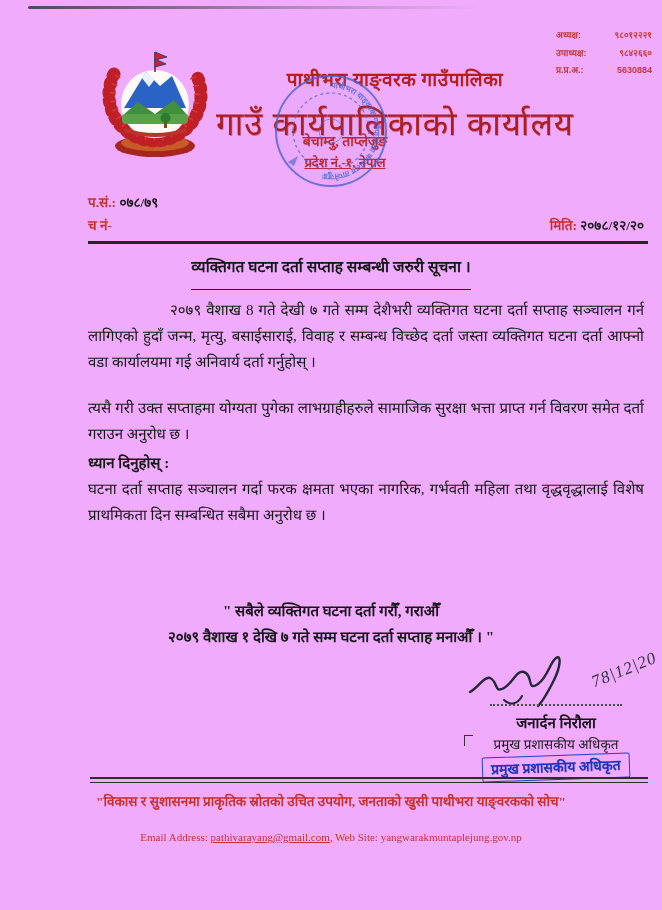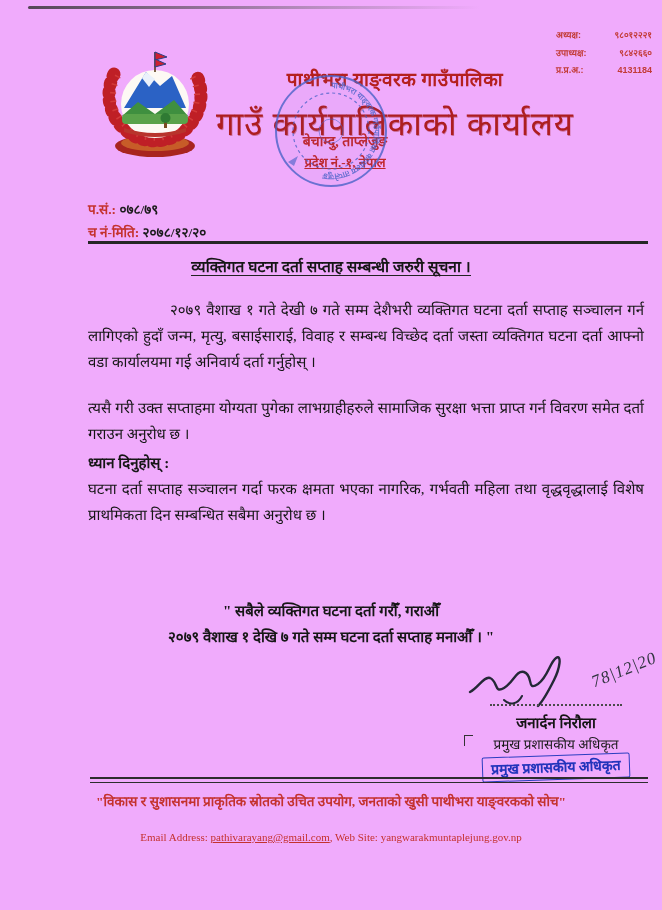--- a/index.html
+++ b/index.html
@@ -26,31 +26,31 @@
   .muni-name { font-size:19px; font-weight:bold; color:#b5201f; letter-spacing:.5px;margin-top:32px; }
   .office-name {
     font-size:33px; font-weight:normal; color:#ad1d20; margin-top:8px; letter-spacing:1px;
     text-shadow:.6px .6px 0 rgba(160,40,40,.45);
   }
   .header-stamp { position:absolute; top:70px; left:270px; width:122px; height:122px; opacity:.8; z-index:3; pointer-events:none; }
   .address-block { position:absolute; left:0; right:0; top:131px; text-align:center; transform:translateX(14px); z-index:2; }
   .addr1 { font-size:14px; font-weight:bold; color:#c0262b; }
   .addr2 { font-size:13px; font-weight:bold; color:#c0262b; text-decoration:underline; margin-top:3px; }
   
-  .ref-block { position:absolute; top:200px; left:88px; right:18px; font-size:13.5px; }
+  .ref-block { position:absolute; top:193px; left:88px; right:18px; font-size:13.5px; }
   .ref-row1 { margin-bottom:5px; }
-  .ref-row2 { display:flex; }
+  .ref-row2 { display:flex; justify-content:space-between; }
   .red-label { color:#c4322e; font-weight:bold; }
   .black-val { color:#1c1c1c; font-weight:bold; }
   .head-divider { position:absolute; top:241px; left:88px; right:14px; height:2.6px; background:#262626; }
   
   .subject-line { position:absolute; top:255px; left:0; right:0; text-align:center; }
   .subject-line span {
     font-size:15.5px; font-weight:bold; color:#171717;
-    border-bottom:1.4px solid #222; padding-bottom:0;
+    border-bottom:1.4px solid #222; padding-bottom:14px;
   }
   
   .body-block {
     position:absolute; top:298px; left:88px; right:18px;
     font-size:15px; line-height:1.72; color:#161616; text-align:justify;
   }
   .para-indent { text-indent:82px; }
   .mt { margin-top:21px; }
   .attention-heading { margin-top:3px; font-weight:bold; }
   .slogan-block { position:absolute; top:600px; left:0; right:0; text-align:center; color:#161616; }
@@ -98,21 +98,21 @@
     <div class="contact-row">
       <span>अध्यक्ष:</span>
       <span>९८०१२२२१</span>
     </div>
     <div class="contact-row">
       <span>उपाध्यक्ष:</span>
       <span>९८४२६६०</span>
     </div>
     <div class="contact-row">
       <span>प्र.प्र.अ.:</span>
-      <span>4131184</span>
+      <span>5630884</span>
     </div>
   </div>
 
   <div class="emblem">
     <svg width="122" height="116" viewBox="0 0 122 116">
 
       <ellipse cx="61" cy="100" rx="40" ry="11" fill="#a8241f"></ellipse>
       <ellipse cx="61" cy="97" rx="34" ry="8" fill="#c75c28"></ellipse>
 
       <path d="M 20 28 A 46 46 0 1 0 102 28" fill="none" stroke="#bf1f26" stroke-width="13" stroke-linecap="round" stroke-dasharray="2.5 6.5"></path>
@@ -175,21 +175,21 @@
       </span>
     </div>
   </div>
   <div class="head-divider"></div>
 
   <div class="subject-line">
     <span>व्यक्तिगत घटना दर्ता सप्ताह सम्बन्धी जरुरी सूचना ।</span>
   </div>
 
   <div class="body-block">
-    <p class="para-indent">२०७९ वैशाख १ गते देखी ७ गते सम्म देशैभरी व्यक्तिगत घटना दर्ता सप्ताह सञ्चालन गर्न लागिएको हुदाँ जन्म, मृत्यु, बसाईसाराई, विवाह र सम्बन्ध विच्छेद दर्ता जस्ता व्यक्तिगत घटना दर्ता आफ्नो वडा कार्यालयमा गई अनिवार्य दर्ता गर्नुहोस् ।</p>
+    <p class="para-indent">२०७९ वैशाख 8 गते देखी ७ गते सम्म देशैभरी व्यक्तिगत घटना दर्ता सप्ताह सञ्चालन गर्न लागिएको हुदाँ जन्म, मृत्यु, बसाईसाराई, विवाह र सम्बन्ध विच्छेद दर्ता जस्ता व्यक्तिगत घटना दर्ता आफ्नो वडा कार्यालयमा गई अनिवार्य दर्ता गर्नुहोस् ।</p>
     <p class="mt">त्यसै गरी उक्त सप्ताहमा योग्यता पुगेका लाभग्राहीहरुले सामाजिक सुरक्षा भत्ता प्राप्त गर्न विवरण समेत दर्ता गराउन अनुरोध छ ।</p>
     <p class="attention-heading">ध्यान दिनुहोस् :</p>
     <p>घटना दर्ता सप्ताह सञ्चालन गर्दा फरक क्षमता भएका नागरिक, गर्भवती महिला तथा वृद्धवृद्धालाई विशेष प्राथमिकता दिन सम्बन्धित सबैमा अनुरोध छ ।</p>
   </div>
 
   <div class="slogan-block">
     <div class="slogan-l1">" सबैले व्यक्तिगत घटना दर्ता गरौँ, गराऔँ</div>
     <div class="slogan-l2">२०७९ वैशाख १ देखि ७ गते सम्म घटना दर्ता सप्ताह मनाऔँ । "</div>
   </div>
 

